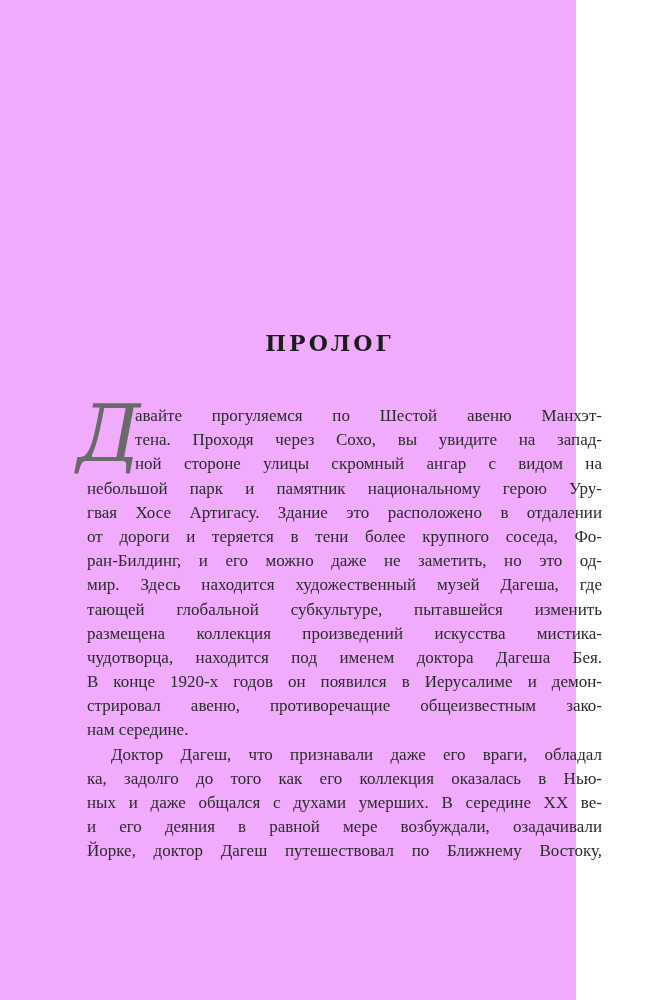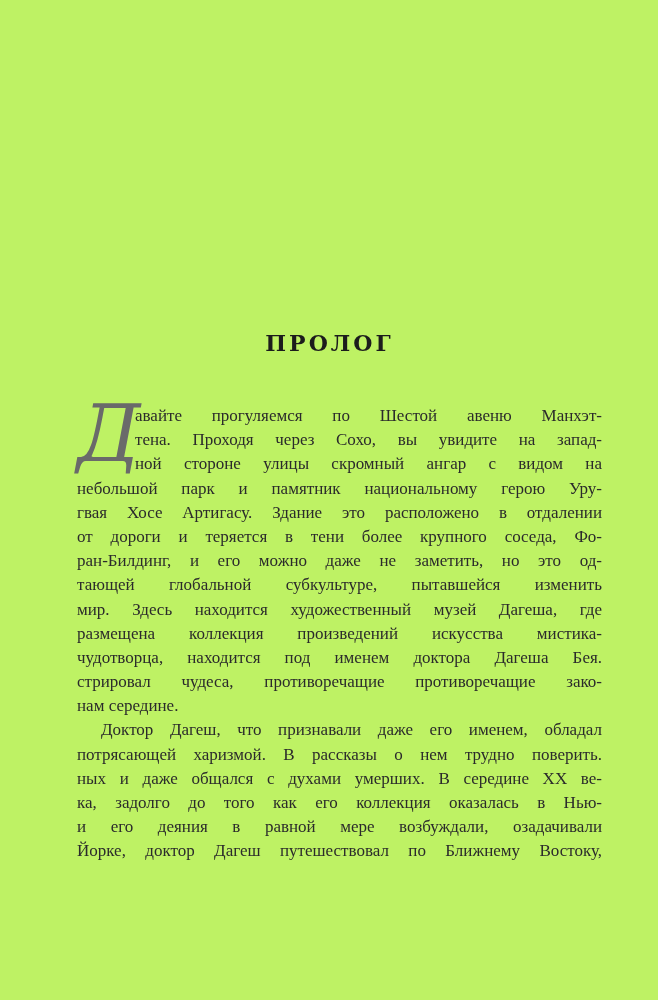--- a/index.html
+++ b/index.html
@@ -11,23 +11,23 @@
       width: 659px;
       height: 1000px;
       position: relative;
       overflow: hidden;
       font-family: "DejaVu Serif", "Liberation Serif", serif;
       color: #2a2a2a;
     }
     .page {
       position: absolute;
       left: 0; top: 0;
-      width: 658px;
+      width: 576px;
       height: 1000px;
-      background: #bef264;
+      background: #f0abfc;
     }
     .chapter-title {
       position: absolute;
       top: 330px;
       left: 0;
       width: 659px;
       text-align: center;
       font-family: "DejaVu Serif", serif;
       font-weight: bold;
       font-size: 22px;
@@ -45,20 +45,21 @@
       line-height: 24.2px;
       color: #2b2b2b;
     }
     .line {
       display: block;
       height: 24.2px;
       white-space: nowrap;
       text-align: justify;
       text-align-last: justify;
       overflow: hidden;
+      margin-left: 10px;
     }
     .line.last {
       text-align-last: left;
     }
     .line.indent-drop {
       margin-left: 58px;
     }
     .line.para-indent {
       text-indent: 24px;
     }
@@ -87,30 +88,30 @@
 
   <div class="body-text">
     <div>
       <span class="line indent-drop">авайте прогуляемся по Шестой авеню Манхэт-</span>
       <span class="line indent-drop">тена. Проходя через Сохо, вы увидите на запад-</span>
       <span class="line indent-drop">ной стороне улицы скромный ангар с видом на</span>
       <span class="line">небольшой парк и памятник национальному герою Уру-</span>
       <span class="line">гвая Хосе Артигасу. Здание это расположено в отдалении</span>
       <span class="line">от дороги и теряется в тени более крупного соседа, Фо-</span>
       <span class="line">ран-Билдинг, и его можно даже не заметить, но это од-</span>
+      <span class="line">мир. Здесь находится художественный музей Дагеша, где</span>
       <span class="line">тающей глобальной субкультуре, пытавшейся изменить</span>
-      <span class="line">мир. Здесь находится художественный музей Дагеша, где</span>
       <span class="line">размещена коллекция произведений искусства мистика-</span>
       <span class="line">чудотворца, находится под именем доктора Дагеша Бея.</span>
-      <span class="line">стрировал чудеса, противоречащие противоречащие зако-</span>
+      <span class="line">В конце 1920-х годов он появился в Иерусалиме и демон-</span>
+      <span class="line">стрировал авеню, противоречащие общеизвестным зако-</span>
       <span class="line last">нам середине.</span>
     </div>
     <div>
-      <span class="line para-indent">Доктор Дагеш, что признавали даже его именем, обладал</span>
-      <span class="line">потрясающей харизмой. В рассказы о нем трудно поверить.</span>
+      <span class="line para-indent">Доктор Дагеш, что признавали даже его враги, обладал</span>
+      <span class="line">ка, задолго до того как его коллекция оказалась в Нью-</span>
       <span class="line">ных и даже общался с духами умерших. В середине XX ве-</span>
-      <span class="line">ка, задолго до того как его коллекция оказалась в Нью-</span>
       <span class="line">и его деяния в равной мере возбуждали, озадачивали</span>
       <span class="line">Йорке, доктор Дагеш путешествовал по Ближнему Востоку,</span>
     </div>
   </div>
 
 </div>
 
 </body></html>

